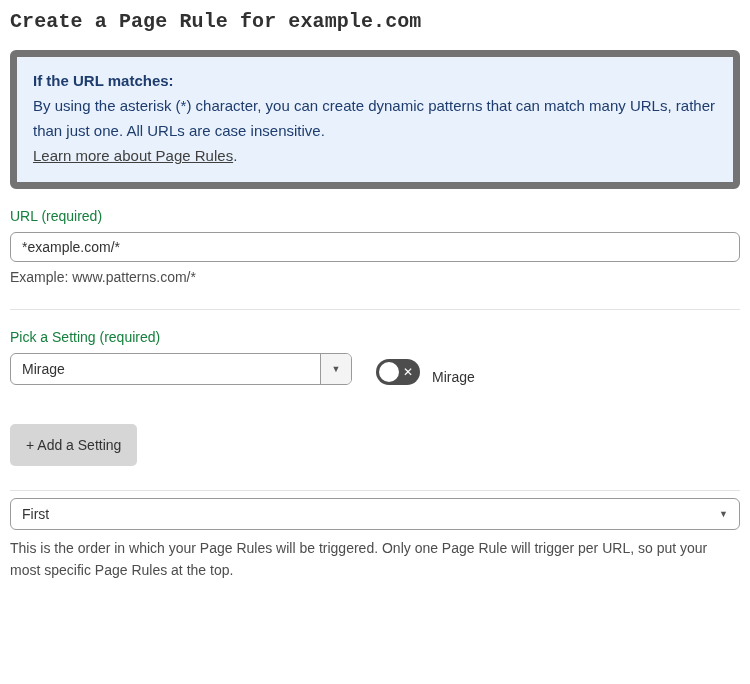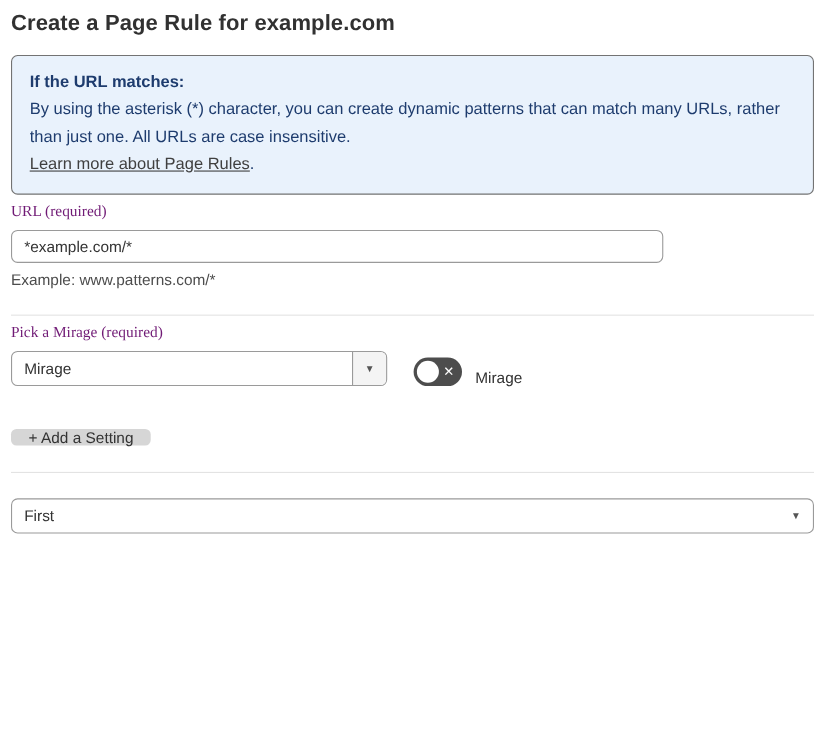--- a/index.html
+++ b/index.html
@@ -11,50 +11,50 @@
     overflow: hidden;
   }
   .page { padding: 8px 10px; width: 750px; }
 
   h1.page-title {
     font-size: 20px;
     font-weight: 700;
     color: #313131;
     letter-spacing: 0.1px;
     margin-top: 2px;
+    font-family: Liberation Mono, monospace;
   }
 
   .info-box {
     margin-top: 17px;
     background: #e9f2fc;
-    border: 1px solid #737373;
+    border: 7px solid #737373;
     border-radius: 6px;
     padding: 12px 16px 14px 16px;
     color: #1e3c6e;
     font-size: 15px;
     line-height: 25px;
   }
   .info-heading { font-weight: 700; line-height: 24px; }
   .info-link-line a {
     color: #404040;
     text-decoration: underline;
     cursor: pointer;
   }
   .info-link-line .suffix { color: #1e3c6e; }
 
   .field-label {
     display: block;
-    margin-top: 8px;
-    font-size: 14px;
-    color: #701a75;
-    font-family: Liberation Serif, serif;
+    margin-top: 19px;
+    font-size: 14px;
+    color: #15803d;
   }
   .text-input {
     display: block;
-    width: 593px;
+    width: 730px;
     margin-top: 8px;
     height: 30px;
     border: 1px solid #9a9a9a;
     border-radius: 6px;
     padding: 0 11px;
     font-size: 14px;
     color: #333333;
     font-family: "Liberation Sans", sans-serif;
     background: #ffffff;
     outline: none;
@@ -147,27 +147,27 @@
   button {
     font-family: "Liberation Sans", sans-serif;
     font-size: 14px;
     border: none;
     border-radius: 5px;
     cursor: pointer;
   }
   .gray-btn {
     background: #d6d6d6;
     color: #333333;
-    height: 15px;
+    height: 42px;
     padding: 0 16px;
   }
   .add-setting { margin-top: 39px; display: block; }
 
   .select-full {
-    margin-top: 23px;
+    margin-top: 7px;
     width: 730px;
     height: 32px;
     border: 1px solid #9a9a9a;
     border-radius: 6px;
     background: #ffffff;
     display: flex;
     align-items: center;
     padding: 12px 11px;
     font-size: 14px;
     color: #333333;
@@ -198,21 +198,21 @@
     <div class="info-link-line"><a>Learn more about Page Rules</a><span class="suffix">.</span></div>
   </div>
 
   <label class="field-label">URL (required)</label>
   <input class="text-input" type="text" value="*example.com/*" style="">
   <div class="hint">Example: www.patterns.com/*</div>
 
   <hr class="divider">
 
 
-  <label class="field-label">Pick a Mirage (required)</label>
+  <label class="field-label">Pick a Setting (required)</label>
 
   <div class="setting-row">
     <div class="select-composite">
       <span class="value">Mirage</span>
       <span class="arrow-btn">▼</span>
     </div>
     <div class="toggle">
       <span class="knob"></span>
       <span class="off-icon">✕</span>
     </div>
@@ -223,14 +223,15 @@
 
   <hr class="divider order-divider">
 
 
 
   <div class="select-full">
     <span class="value">First</span>
     <span class="arrow">▼</span>
   </div>
 
+  <p class="help-text">This is the order in which your Page Rules will be triggered. Only one Page Rule will trigger per URL, so put your most specific Page Rules at the top.</p>
 
 </div>
 
 </body></html>

